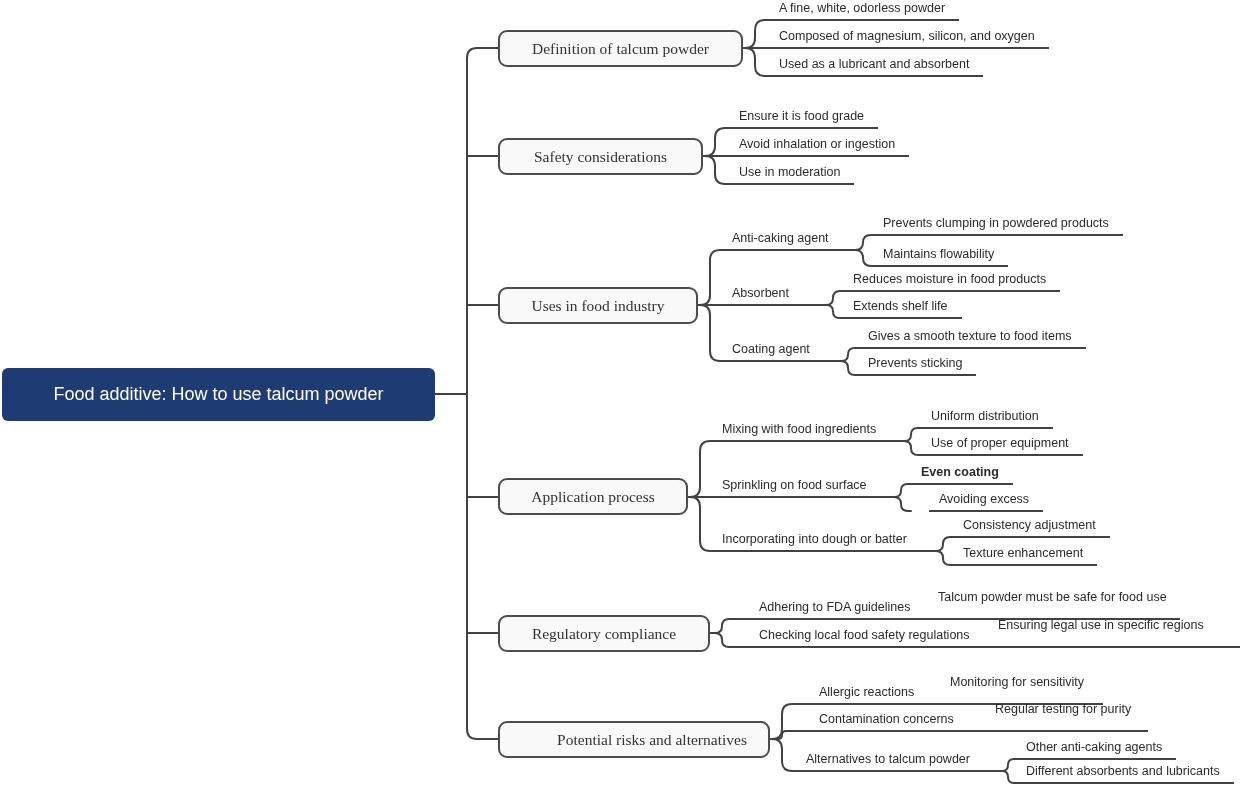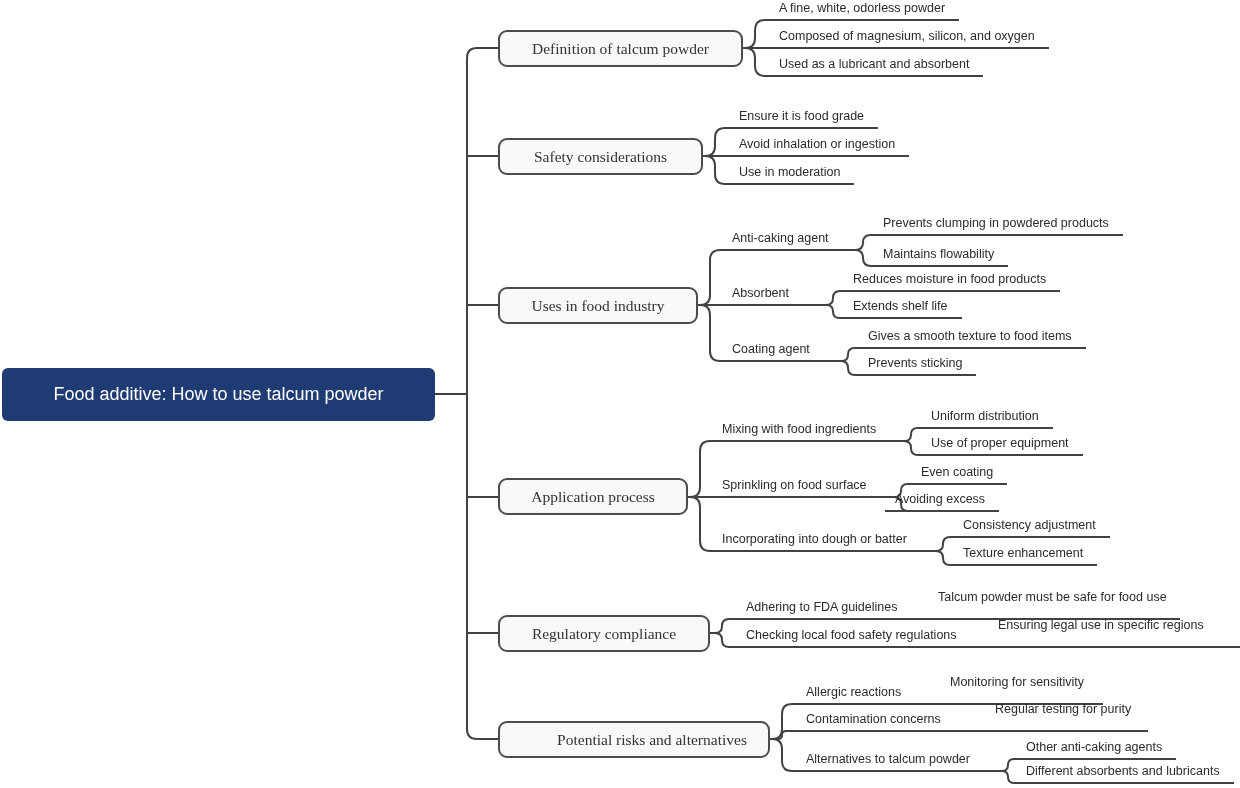--- a/index.html
+++ b/index.html
@@ -28,21 +28,21 @@
     white-space:nowrap;box-sizing:border-box;color:#2b2b2b;
   }
   .leaf.fixedw{padding-left:12px;padding-right:0;}
   .leaf.kid{padding-left:10px;}
   .leaf.kid8{padding-left:8px;}
   .rowline{
     position:absolute;height:20px;line-height:15px;font-size:12.5px;
     border-bottom:2px solid #424242;white-space:nowrap;box-sizing:border-box;
     color:#2b2b2b;
   }
-  .rowline .ptxt{position:absolute;left:14px;bottom:3px;}
+  .rowline .ptxt{position:absolute;left:27px;bottom:3px;}
   .rowline .ctxt{position:absolute;bottom:13px;}
 </style>
 </head>
 <body>
 
 <div id="canvas">
 
   <svg id="connectors" width="1240" height="788">
       <path d="M435,394 H467" fill="none" stroke="#424242" stroke-width="2" stroke-linecap="round"></path>
       <path d="M467,394 V58 Q467,48 477,48 H498" fill="none" stroke="#424242" stroke-width="2" stroke-linecap="round"></path>
@@ -111,22 +111,22 @@
 
   <div class="leaf fixedw" style="left:720px;top:342px;width:120px;">Coating agent</div>
   <div class="leaf kid" style="left:858px;top:329px;">Gives a smooth texture to food items</div>
   <div class="leaf kid" style="left:858px;top:356px;">Prevents sticking</div>
 
   <div class="leaf fixedw" style="left:710px;top:422px;width:193px;">Mixing with food ingredients</div>
   <div class="leaf kid" style="left:921px;top:409px;">Uniform distribution</div>
   <div class="leaf kid" style="left:921px;top:436px;">Use of proper equipment</div>
 
   <div class="leaf fixedw" style="left:710px;top:478px;width:183px;">Sprinkling on food surface</div>
-  <div class="leaf kid" style="left:911px;top:465px;">Even coating</div>
-  <div class="leaf kid" style="left:885px;top:492px;">Avoiding excess</div>
+  <div class="leaf kid" style="left:911px;top:465px;font-weight:bold;">Even coating</div>
+  <div class="leaf kid" style="left:929px;top:492px;">Avoiding excess</div>
 
   <div class="leaf fixedw" style="left:710px;top:532px;width:225px;">Incorporating into dough or batter</div>
   <div class="leaf kid" style="left:953px;top:518px;">Consistency adjustment</div>
   <div class="leaf kid" style="left:953px;top:546px;">Texture enhancement</div>
 
   <div class="rowline" style="left:732px;top:600px;width:448px;">
     <span class="ptxt">Adhering to FDA guidelines</span>
     <span class="ctxt" style="left:206px;">Talcum powder must be safe for food use</span>
   </div>
   <div class="rowline" style="left:732px;top:628px;width:508px;">

